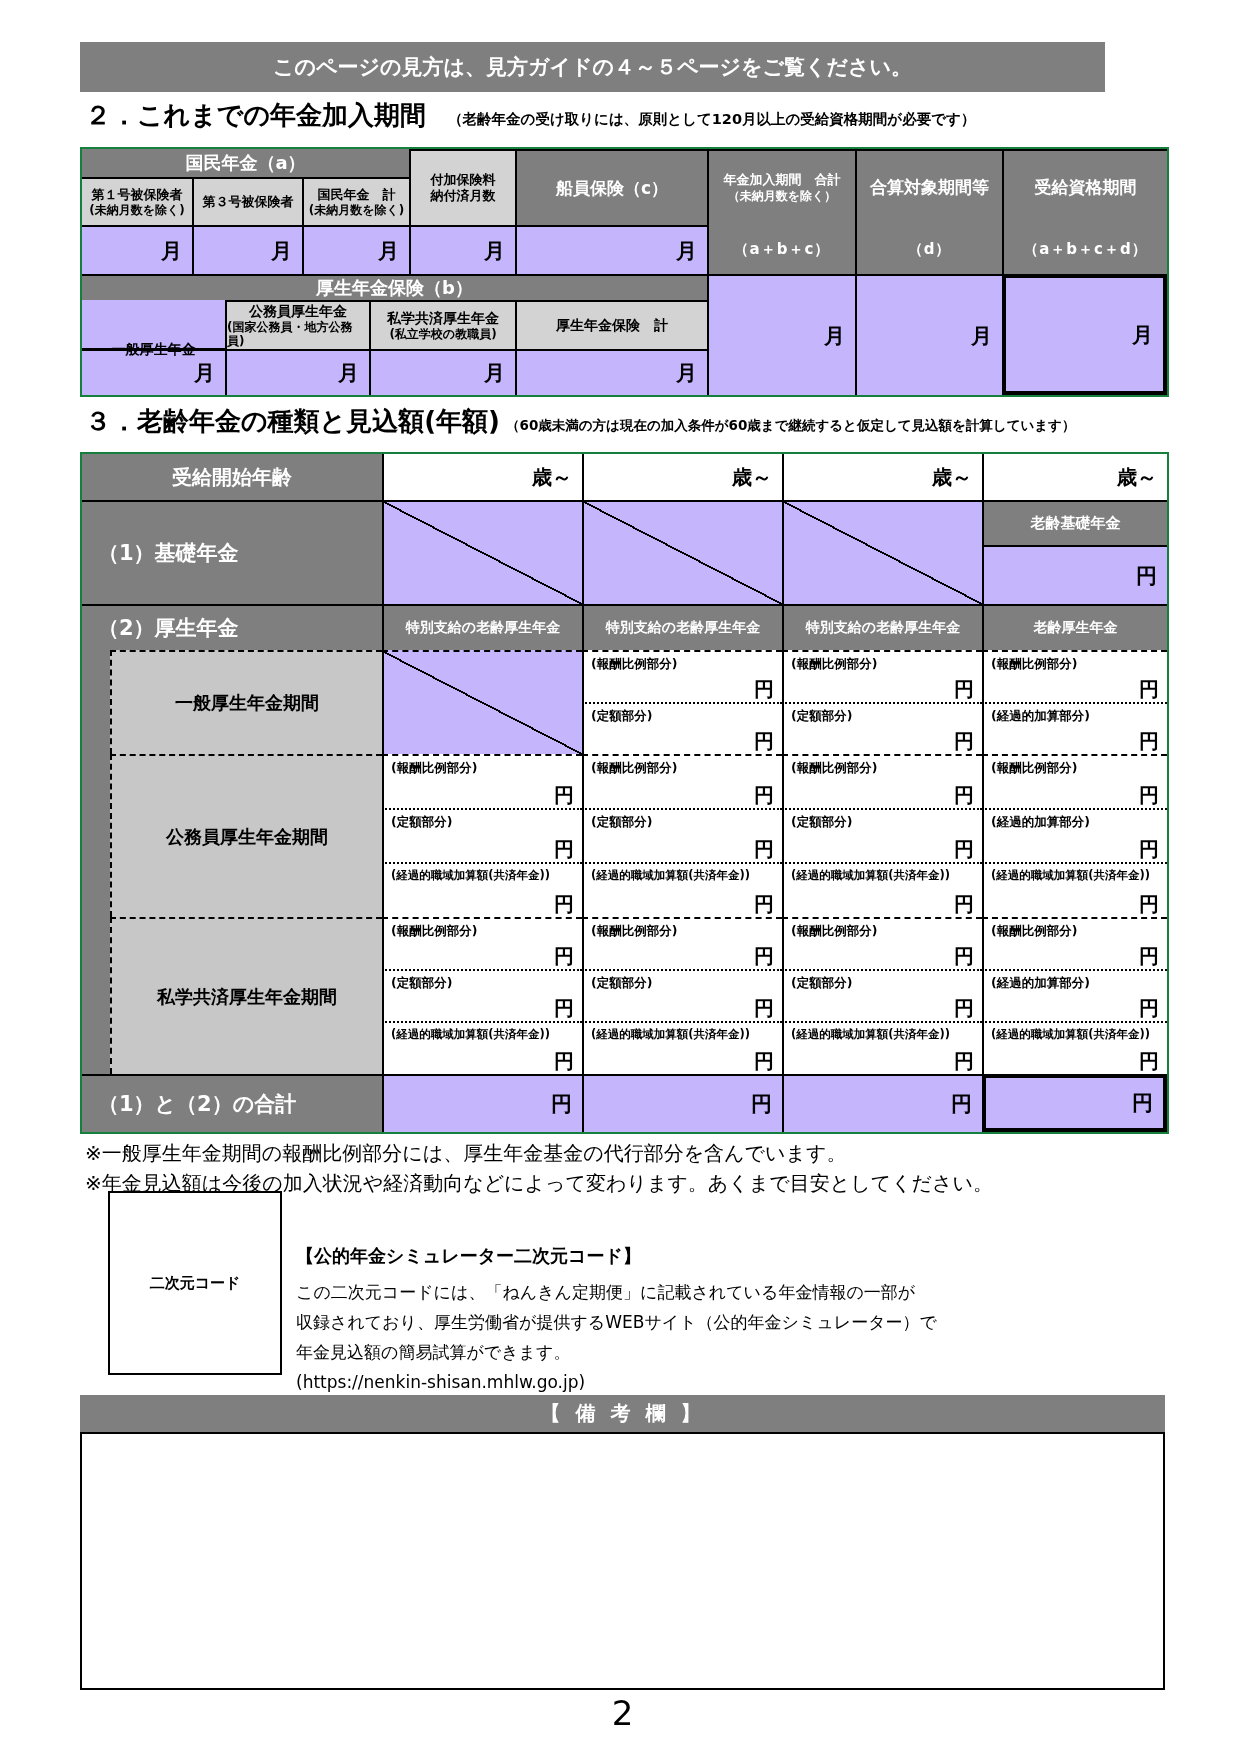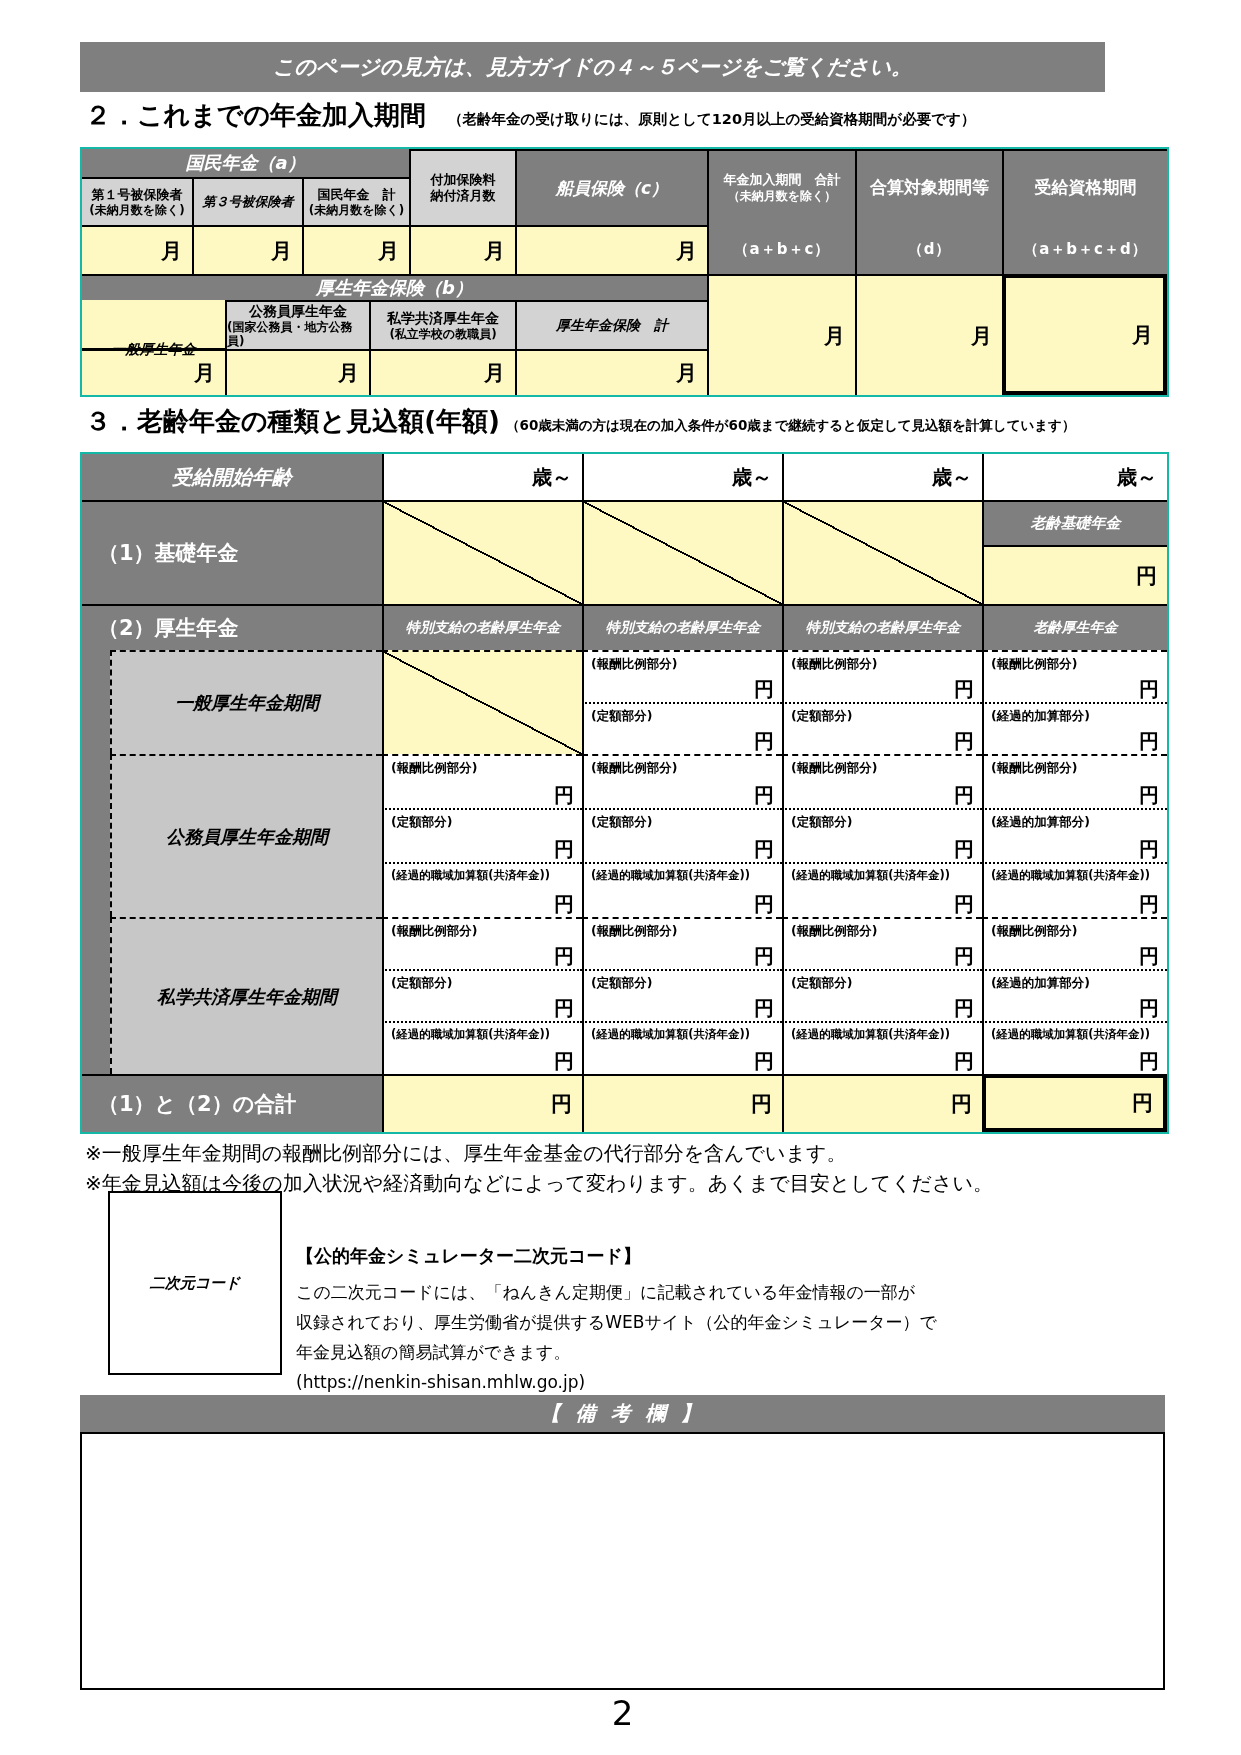--- a/index.html
+++ b/index.html
@@ -1,30 +1,30 @@
 <!DOCTYPE html>
 <html><head>
 <meta charset="utf-8">
 <style>
   html,body{margin:0;padding:0;background:#e8e8e8;}
   #page{position:relative;width:1241px;height:1755px;background:#ffffff;
         font-family:"DejaVu Sans","Liberation Sans",sans-serif;color:#000;overflow:hidden;}
   .abs{position:absolute;}
   
-  .tbl{display:grid;position:absolute;border:2px solid #14b8a6;background:#fef9c3;}
+  .tbl{display:grid;position:absolute;border:2px solid #15803d;background:#c4b5fd;}
   .tbl>div{border-left:2px solid #000;border-top:2px solid #000;box-sizing:border-box;min-width:0;min-height:0;}
   .nl{border-left:none!important;}
   .nt{border-top:none!important;}
   .dash{border-top-style:dashed!important;}
   .ldash{border-left-style:dashed!important;}
   .dot{border-top-style:dotted!important;}
   .dk{background:#7f7f7f;color:#fff;}
   .lt{background:#d3d3d3;}
   .lt2{background:#c7c7c7;}
-  .ctr{display:flex;align-items:center;justify-content:center;text-align:center;font-style:italic;}
+  .ctr{display:flex;align-items:center;justify-content:center;text-align:center;}
   .h2l{display:flex;flex-direction:column;align-items:center;justify-content:center;line-height:1.2;}
   .val{display:flex;align-items:center;justify-content:flex-end;padding-right:10px;font-weight:bold;font-size:21px;}
   .pcell{display:flex;flex-direction:column;justify-content:space-between;padding:4px 8px 3px 7px;background:#fff;}
   .plabel{font-size:12.5px;font-weight:bold;text-align:left;white-space:nowrap;overflow:hidden;}
   .plabel.sm{font-size:11.5px;}
   .punit{font-size:20px;font-weight:bold;text-align:right;line-height:1;}
   .diag{background:linear-gradient(to top right,transparent calc(50% - 0.9px),#000 calc(50% - 0.9px),#000 calc(50% + 0.9px),transparent calc(50% + 0.9px));}
   .rh{display:flex;flex-direction:column;}
   .rh .rtop{height:74px;display:flex;flex-direction:column;align-items:center;justify-content:center;text-align:center;line-height:1.25;}
   .rh .rbot{flex:1;display:flex;align-items:center;justify-content:center;font-weight:bold;font-size:15px;letter-spacing:1px;}

